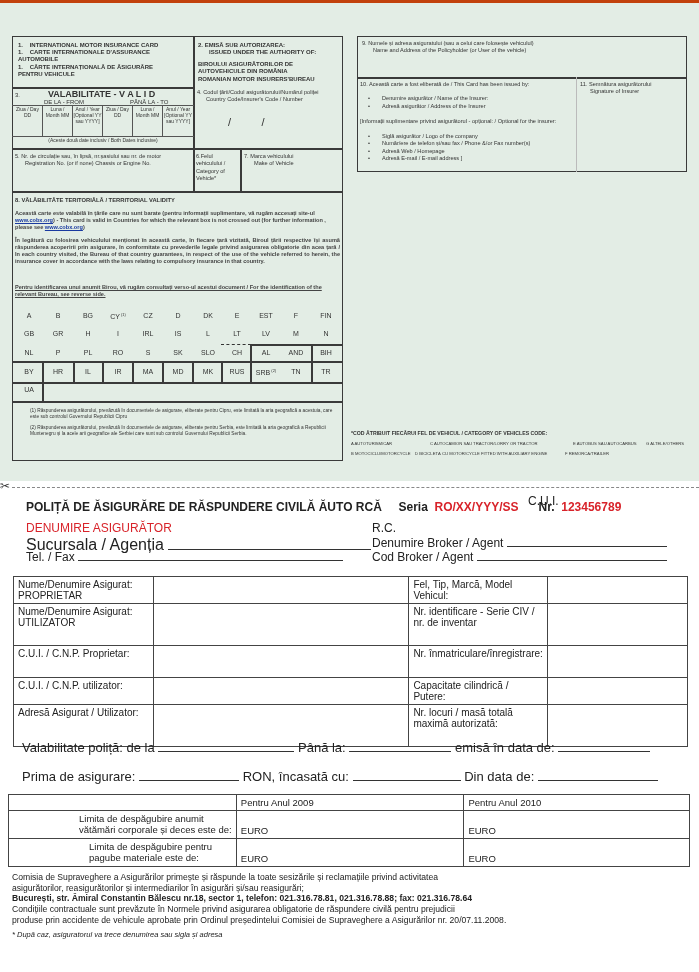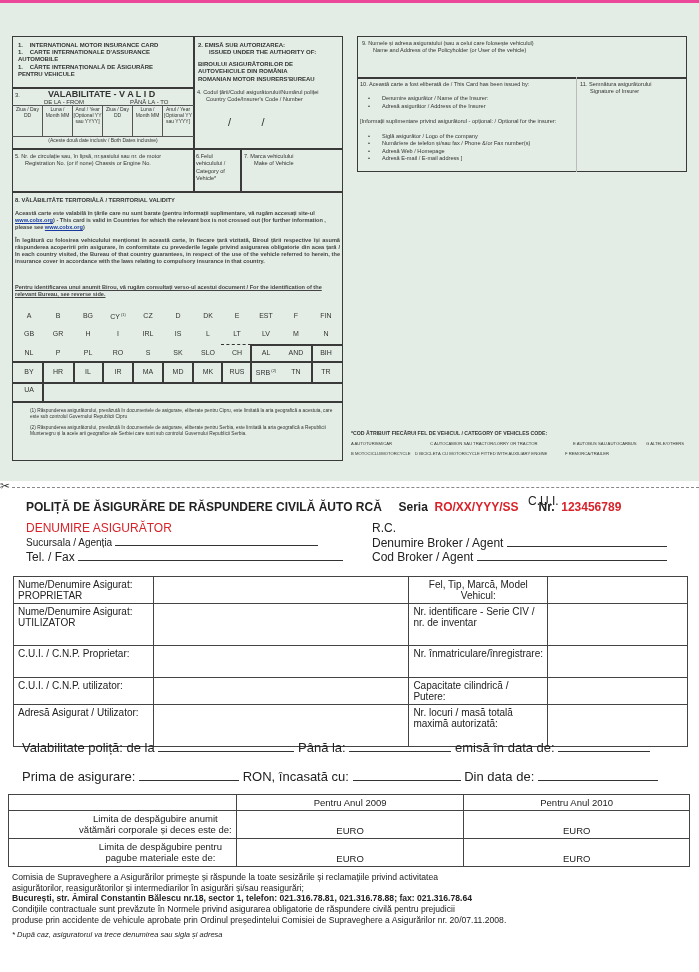--- a/index.html
+++ b/index.html
@@ -2,21 +2,21 @@
 <html><head>
 <meta charset="utf-8">
 <style>
   * { box-sizing: border-box; margin: 0; padding: 0; }
   html, body { width: 699px; height: 972px; background: #ffffff; overflow: hidden; }
   body { font-family: "Liberation Sans", sans-serif; color: #222; position: relative; }
 
   
   .card {
     position: absolute; left: 0; top: 0; width: 699px; height: 481px;
-    background: #e3ede5; border-top: 3px solid #ec4899;
+    background: #e3ede5; border-top: 3px solid #c2410c;
   }
   .box { position: absolute; border: 1.5px solid #3a3a3a; }
   .t { position: absolute; font-size: 6px; line-height: 7.4px; color: #333; }
   .tb { font-weight: bold; }
   .blt { position: absolute; font-size: 6px; line-height: 7.5px; color: #333; }
   .blt li { list-style: none; padding-left: 20px; position: relative; }
   .blt li::before { content: "•"; position: absolute; left: 6px; }
 
   .vline { position: absolute; width: 1.5px; background: #3a3a3a; }
   .hline { position: absolute; height: 1.5px; background: #3a3a3a; }
@@ -31,21 +31,21 @@
   .cut .dash { position: absolute; left: 12px; right: 0; top: 3px; border-top: 1.5px dashed #888; }
   .cut .sc { position: absolute; left: 0; top: -5px; font-size: 12px; color: #333; }
 
   
   .pol { position: absolute; font-size: 11px; color: #222; white-space: nowrap; }
   .red { color: #d8232a; }
   .uline { display: inline-block; border-bottom: 1px solid #333; height: 10px; vertical-align: baseline; }
 
   table.grid { position: absolute; border-collapse: collapse; }
   table.grid td { border: 1px solid #444; font-size: 10px; vertical-align: top; padding: 2px 4px; line-height: 11px; color: #222; margin-top: 12px; }
-  .r { text-align: center; }
+  .r { text-align: left; }
   .bottom { vertical-align: bottom !important; }
 
   .foot { position: absolute; left: 12px; top: 872px; font-size: 8.6px; line-height: 10.7px; color: #222; width: 680px; }
 </style>
 </head>
 <body>
 
 <div class="card">
 
   <div class="box" style="left:12px; top:33px; width:331px; height:425px;"></div>
@@ -221,21 +221,21 @@
   <span>Seria</span>&nbsp;
   <span class="red">RO/XX/YYY/SS</span>&nbsp;&nbsp;&nbsp;&nbsp;&nbsp;
   <span>Nr.</span>&nbsp;
   <span class="red">123456789</span>
 </div>
 
 <div class="pol red" style="left:26px; top:521px; font-size:12px;">DENUMIRE ASIGURĂTOR</div>
 <div class="pol" style="left:372px; top:521px; font-size:12px;">R.C.</div>
 <div class="pol" style="left:528px; top:494px; font-size:12px;">C.U.I.</div>
 
-<div class="pol" style="left:26px; top:536px; font-size:10px;">
+<div class="pol" style="left:26px; top:536px; font-size:16px;">
   <span>Sucursala / Agenția</span>
   <span class="uline" style="width:203px;"></span>
 </div>
 <div class="pol" style="left:372px; top:536px; font-size:12px;">
   <span>Denumire Broker / Agent</span>
   <span class="uline" style="width:160px;"></span>
 </div>
 <div class="pol" style="left:26px; top:550px; font-size:12px;">
   <span>Tel. / Fax</span>
   <span class="uline" style="width:265px;"></span>

